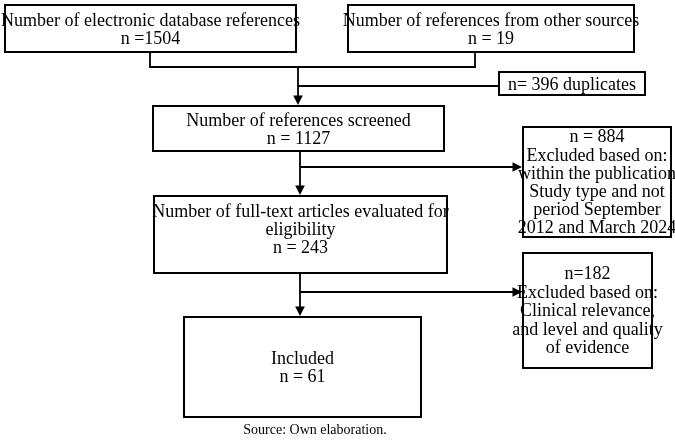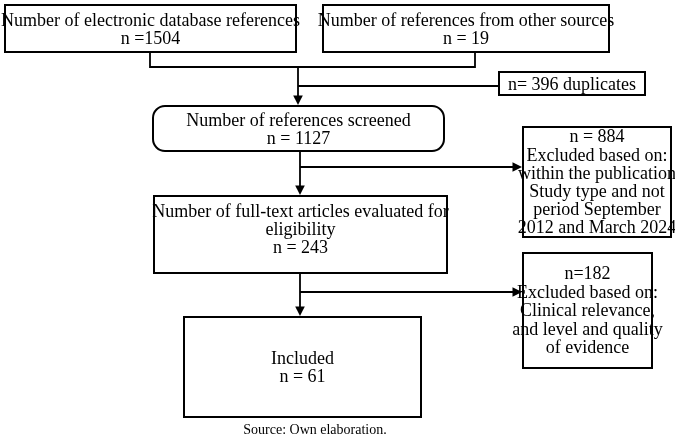--- a/index.html
+++ b/index.html
@@ -31,23 +31,23 @@
     align-items: center;
     justify-content: center;
     text-align: center;
     font-size: 18px;
     line-height: 18px;
     padding: 1px 4px;
   }
   .fbox .bline { white-space: nowrap; }
   
   #box-db-refs        { left: 4px;   top: 4px;   width: 293px; height: 49px; }
-  #box-other-sources  { left: 322px; top: 4px;   width: 288px; height: 49px; }
+  #box-other-sources  { left: 347px; top: 4px;   width: 288px; height: 49px; }
   #box-duplicates     { left: 498px; top: 71px;  width: 148px; height: 25px; }
-  #box-screened       { left: 152px; top: 105px; width: 293px; height: 47px; border-radius: 13px; }
+  #box-screened       { left: 152px; top: 105px; width: 293px; height: 47px; }
   #box-excluded-1     { left: 522px; top: 126px; width: 150px; height: 112px; line-height: 18.2px; }
   #box-fulltext       { left: 153px; top: 195px; width: 295px; height: 79px; justify-content: flex-start; padding-top: 5px; }
   #box-excluded-2     { left: 522px; top: 252px; width: 131px; height: 117px; line-height: 18.5px; }
   #box-included       { left: 183px; top: 316px; width: 239px; height: 102px; }
   #caption {
     position: absolute;
     left: 150px;
     top: 422px;
     width: 330px;
     text-align: center;

